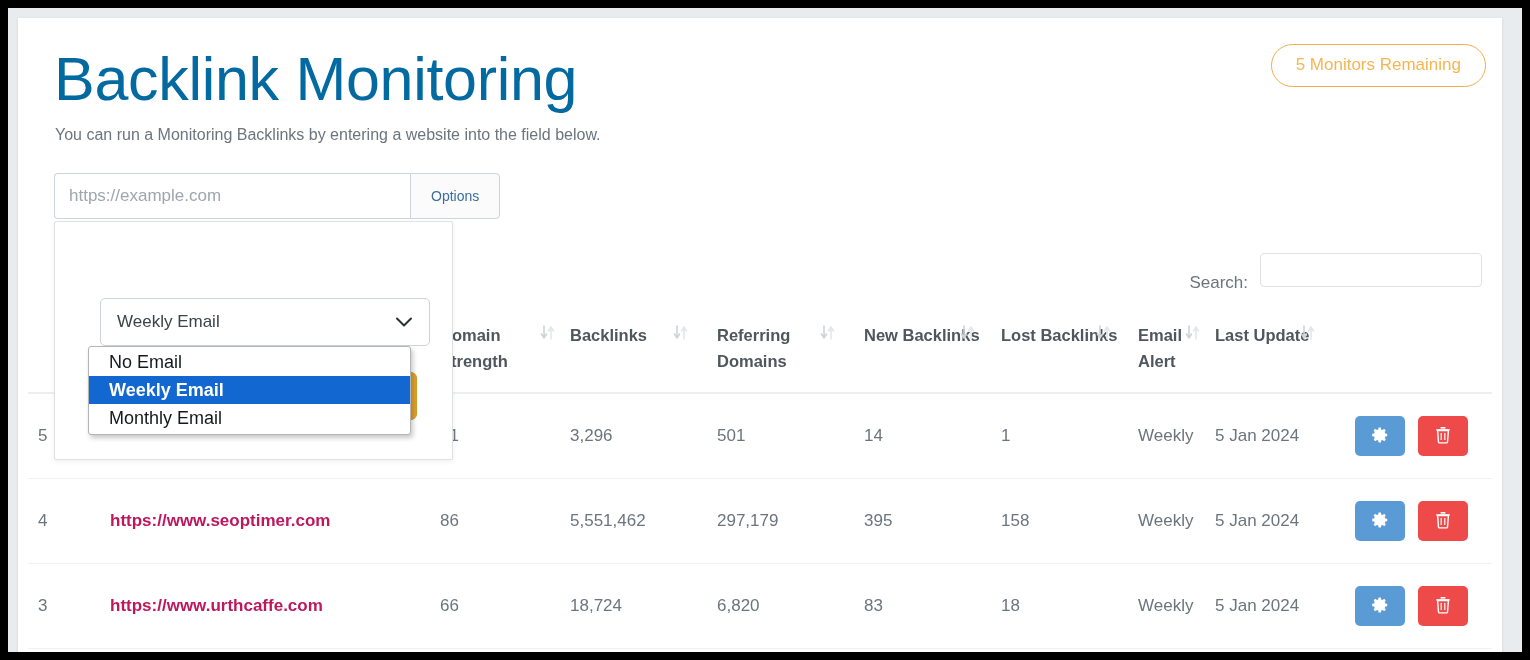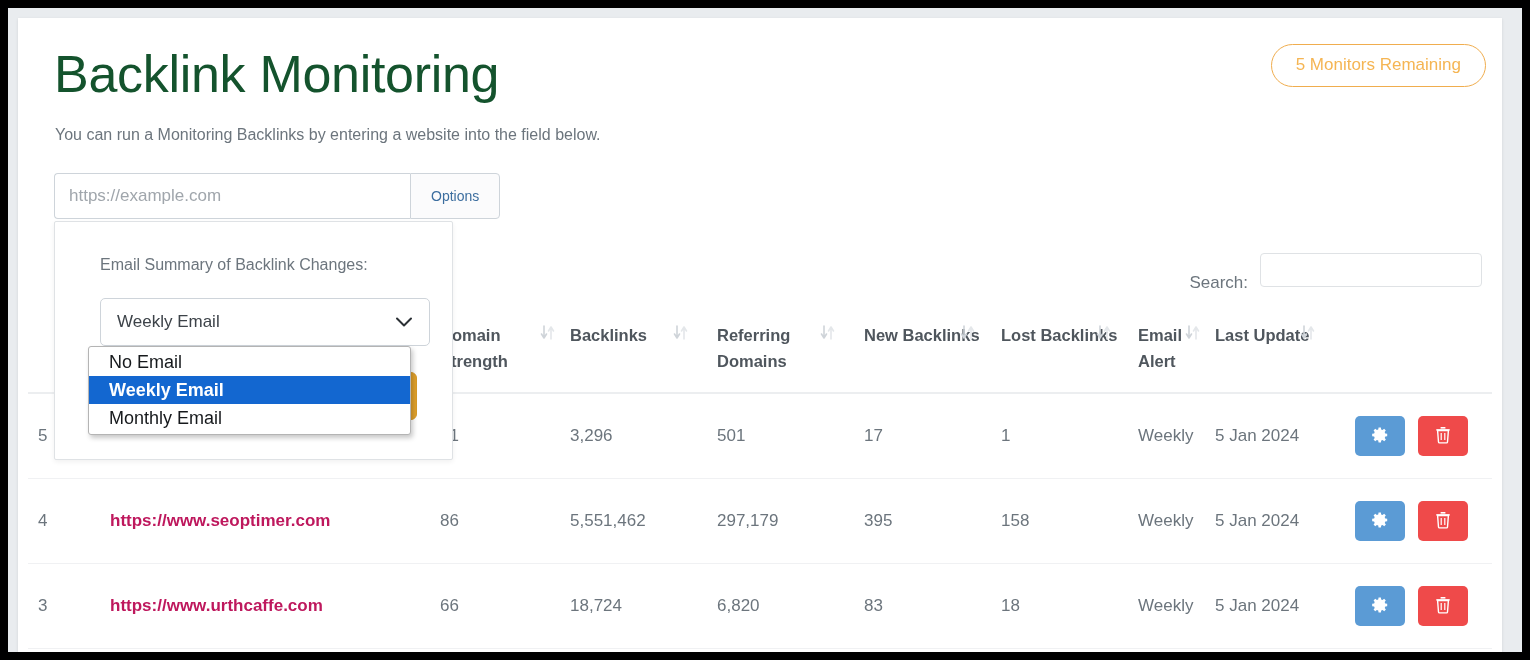--- a/index.html
+++ b/index.html
@@ -32,23 +32,23 @@
     background: #ffffff;
     box-shadow: 0 1px 3px rgba(0,0,0,0.10);
     overflow: hidden;
   }
 
   
   .page-title {
     position: absolute;
     left: 36px;
     top: 26px;
-    font-size: 52px;
+    font-size: 61px;
     font-weight: 400;
-    color: #14532d;
+    color: #0369a1;
     letter-spacing: -0.3px;
     white-space: nowrap;
   }
   .monitors-badge {
     position: absolute;
     right: 16px;
     top: 26px;
     border: 1px solid #f0ad4e;
     color: #f5b553;
     border-radius: 24px;
@@ -297,21 +297,20 @@
     <div class="page-title">Backlink Monitoring</div>
     <div class="monitors-badge">5 Monitors Remaining</div>
     <div class="subtitle">You can run a Monitoring Backlinks by entering a website into the field below.</div>
 
     <div class="url-row">
       <input class="url-input" type="text" placeholder="https://example.com" style="">
       <button class="options-btn">Options</button>
     </div>
 
     <div class="options-panel">
-      <div class="options-label">Email Summary of Backlink Changes:</div>
 
       <div class="email-select">
         <span>Weekly Email</span>
         <span class="chev">
           <svg width="18" height="12" viewBox="0 0 18 12">
             <path d="M2 2.5 L9 9.5 L16 2.5" fill="none" stroke="#2b3035" stroke-width="2" stroke-linecap="round" stroke-linejoin="round"></path>
           </svg>
         </span>
       </div>
 
@@ -422,21 +421,21 @@
       </thead>
       <tbody>
         <tr>
           <td class="idx">5</td>
           <td class="url">
             <a href="#"></a>
           </td>
           <td>51</td>
           <td>3,296</td>
           <td>501</td>
-          <td>17</td>
+          <td>14</td>
           <td>1</td>
           <td>Weekly</td>
           <td>5 Jan 2024</td>
           <td>
             <button class="btn-ico btn-gear">
               <span>
                 <svg width="18" height="18" viewBox="0 0 20 20">
                   <path fill="#ffffff" d="M10 6.4a3.6 3.6 0 100 7.2 3.6 3.6 0 000-7.2zm0 5.4a1.8 1.8 0 110-3.6 1.8 1.8 0 010 3.6z"></path>
                   <path fill="#ffffff" d="M18 11.3v-2.6l-2.2-.35a6.2 6.2 0 00-.64-1.55l1.3-1.8-1.85-1.85-1.8 1.3a6.2 6.2 0 00-1.55-.64L11 1.6H8.4l-.35 2.2c-.55.15-1.07.37-1.55.64l-1.8-1.3L2.85 5l1.3 1.8c-.27.48-.49 1-.64 1.55L1.3 8.7v2.6l2.2.35c.15.55.37 1.07.64 1.55l-1.3 1.8 1.85 1.85 1.8-1.3c.48.27 1 .49 1.55.64l.36 2.2h2.6l.35-2.2c.55-.15 1.07-.37 1.55-.64l1.8 1.3 1.85-1.85-1.3-1.8c.27-.48.49-1 .64-1.55L18 11.3z"></path>
                 </svg>

